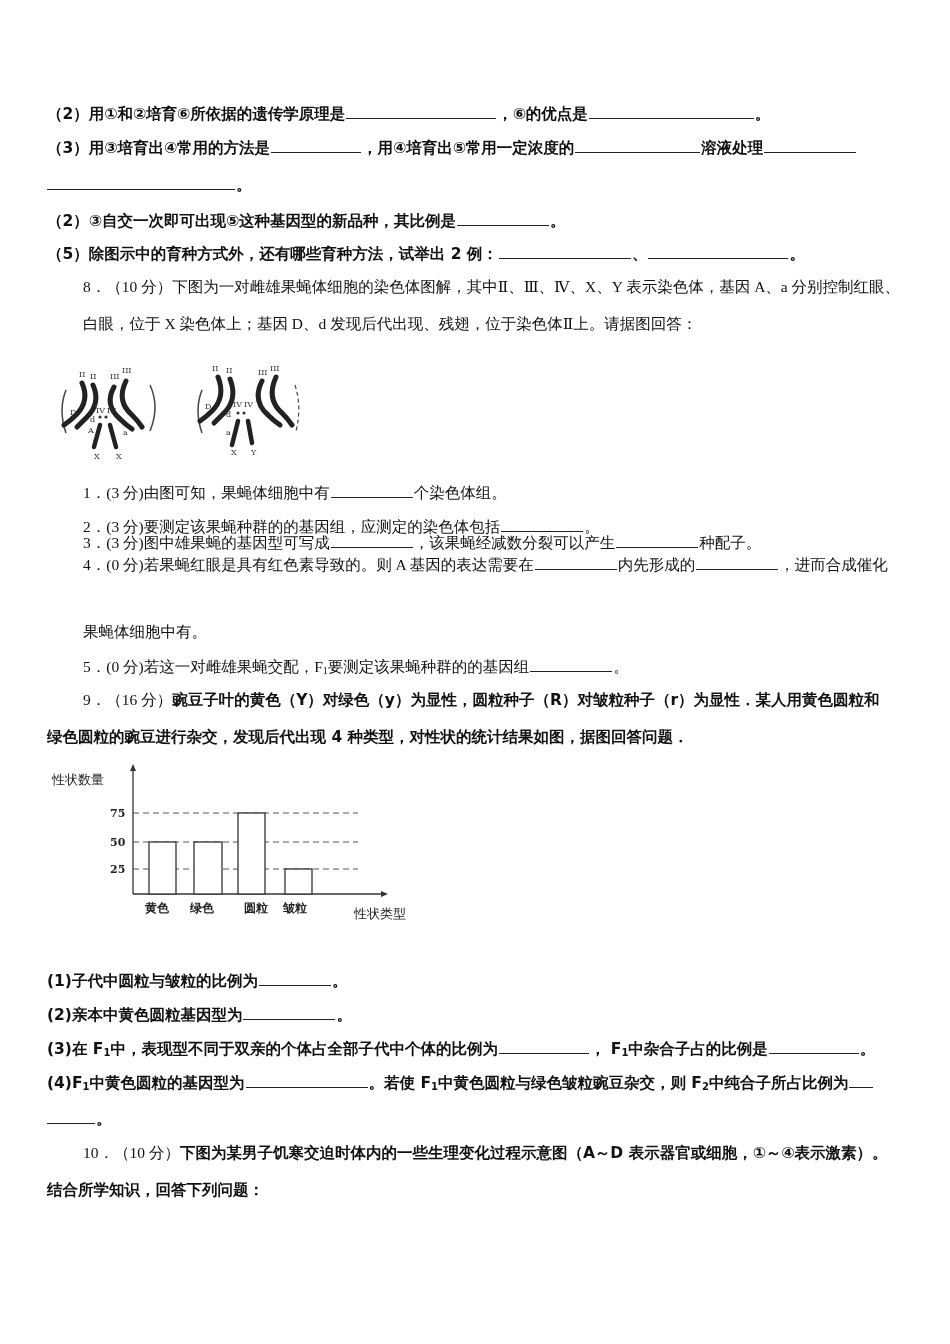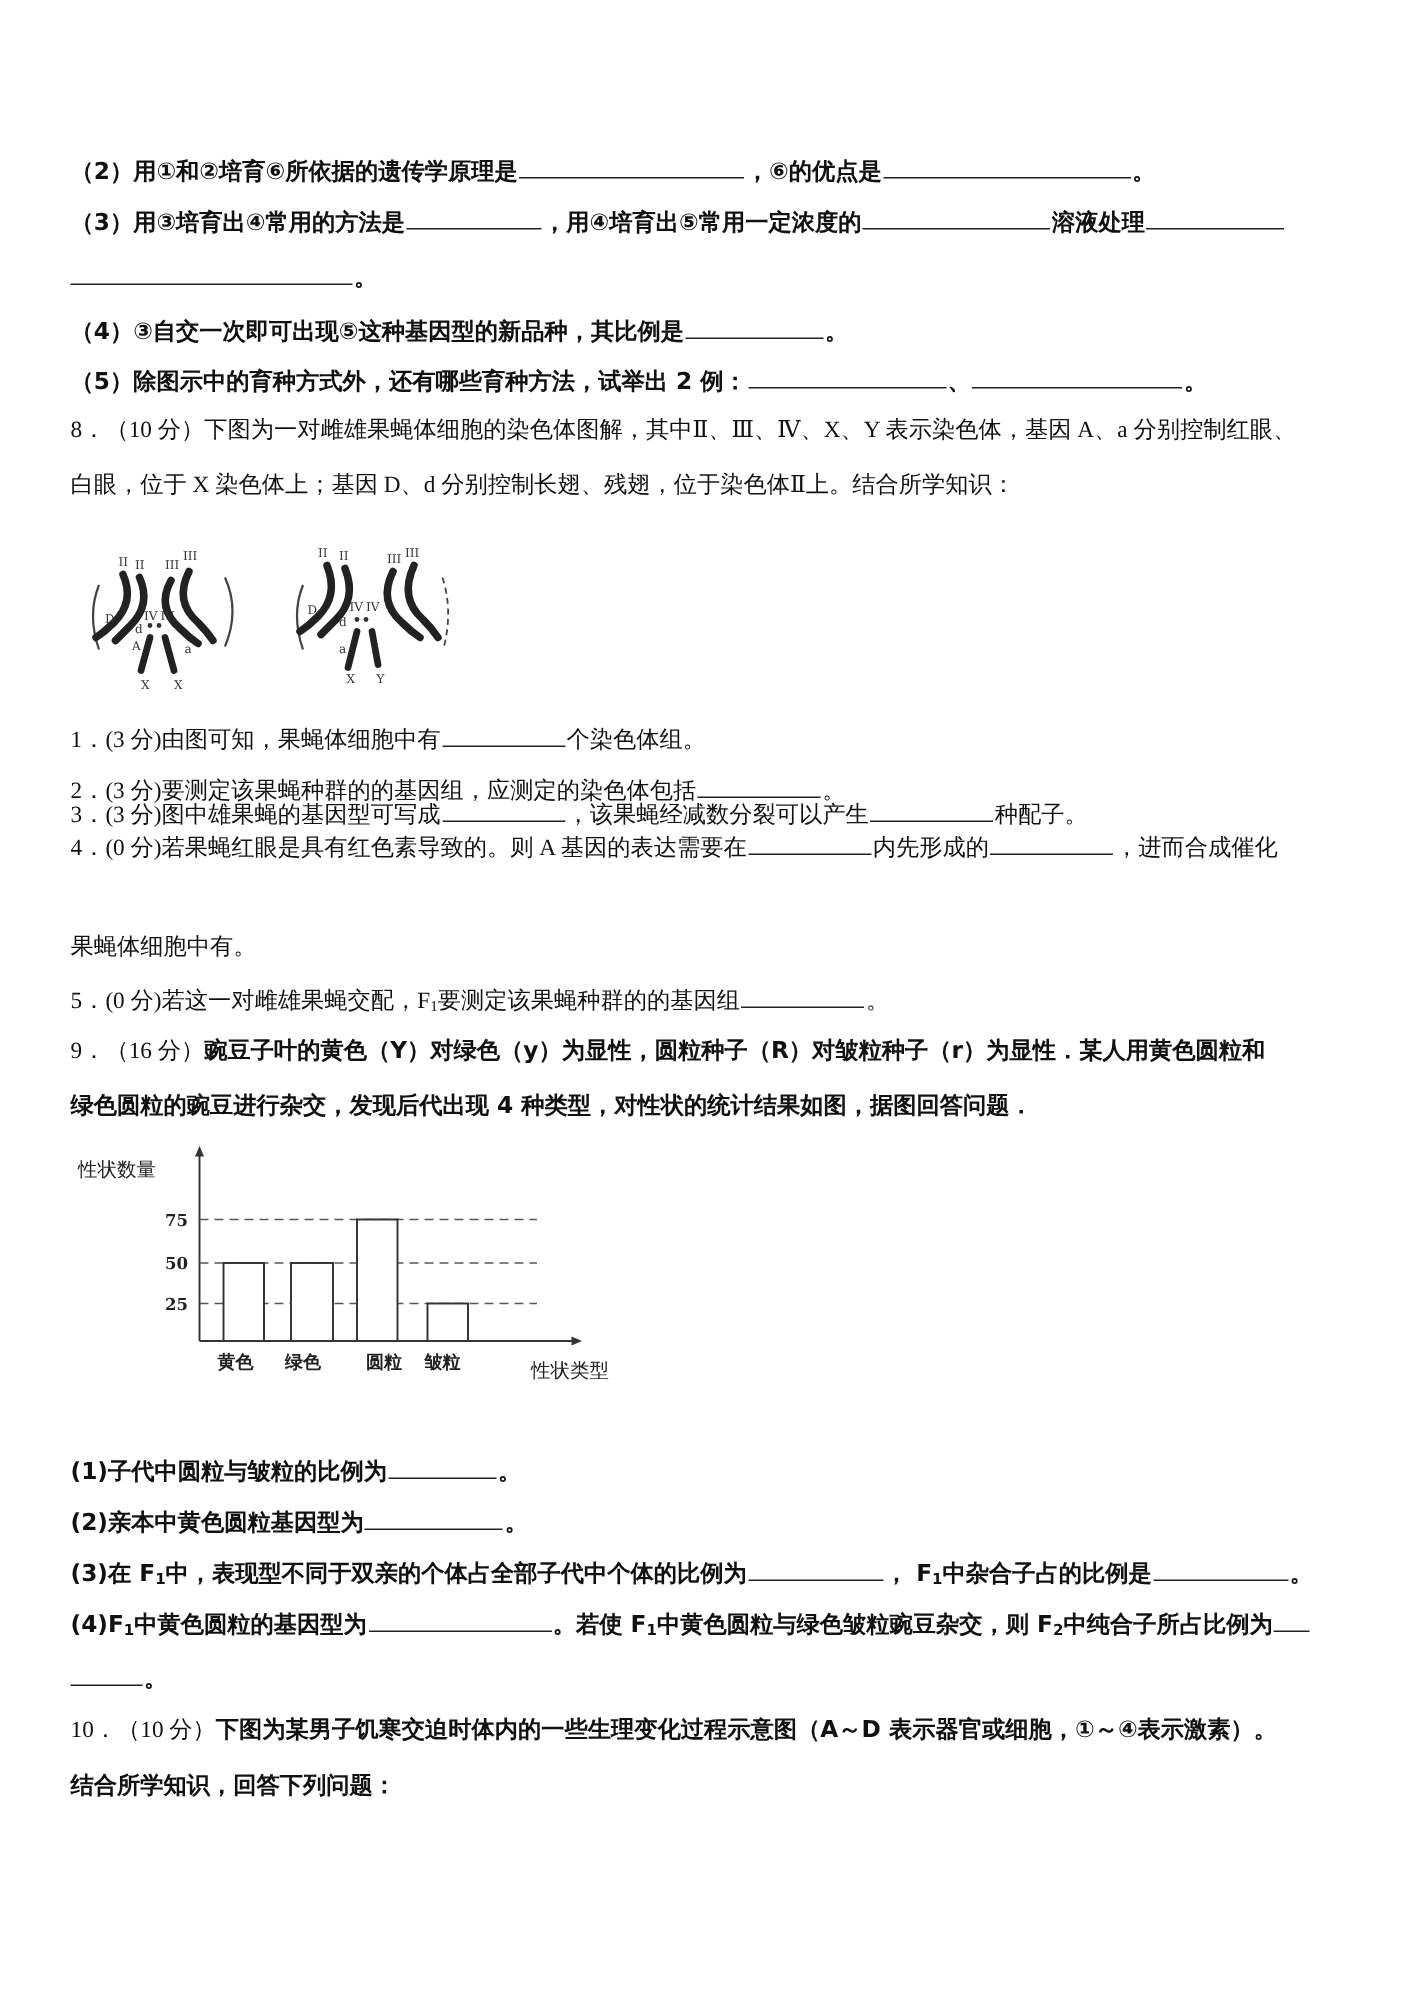--- a/index.html
+++ b/index.html
@@ -1,49 +1,49 @@
 <!DOCTYPE html>
 <html><head>
 <meta charset="utf-8">
 <style>
   html, body { margin: 0; padding: 0; background: #ffffff; }
   body { width: 950px; height: 1344px; position: relative; overflow: hidden;
          font-family: "DejaVu Serif", "Liberation Serif", serif; color: #111; }
   .line { position: absolute; left: 47px; white-space: nowrap; font-size: 15.5px; line-height: 20px; }
   .b { font-weight: bold; font-family: "DejaVu Sans", "Liberation Sans", sans-serif; }
-  .r { font-weight: normal; font-family: "Liberation Serif", "DejaVu Serif", serif; }
+  .r { font-weight: normal; font-family: "Liberation Serif", "DejaVu Serif", serif; margin-left: 36px; }
   .blank { display: inline-block; border-bottom: 1.3px solid #222; height: 15px; vertical-align: baseline; margin: 0 1px; }
   sub { font-size: 10px; vertical-align: -2px; line-height: 0; }
   .fig { position: absolute; }
   .chart-svg text { font-family: "DejaVu Serif", serif; }
 </style>
 </head>
 <body>
 
 <div class="line b" style="top:103px">
   <span>（2）用①和②培育⑥所依据的遗传学原理是</span><span class="blank" style="width:150px"></span><span>，⑥的优点是</span><span class="blank" style="width:165px"></span><span>。</span>
 </div>
 
 <div class="line b" style="top:137px">
   <span>（3）用③培育出④常用的方法是</span><span class="blank" style="width:90px"></span><span>，用④培育出⑤常用一定浓度的</span><span class="blank" style="width:125px"></span><span>溶液处理</span><span class="blank" style="width:92px"></span>
 </div>
 <div class="line b" style="top:174px">
   <span class="blank" style="width:188px;margin-left:0"></span><span>。</span>
 </div>
 
 <div class="line b" style="top:210px">
-  <span>（4）③自交一次即可出现⑤这种基因型的新品种，其比例是</span><span class="blank" style="width:92px"></span><span>。</span>
+  <span>（2）③自交一次即可出现⑤这种基因型的新品种，其比例是</span><span class="blank" style="width:92px"></span><span>。</span>
 </div>
 
 <div class="line b" style="top:243px">
   <span>（5）除图示中的育种方式外，还有哪些育种方法，试举出 2 例：</span><span class="blank" style="width:132px"></span><span>、</span><span class="blank" style="width:140px"></span><span>。</span>
 </div>
 
 <div class="line r" style="top:277px">8．（10 分）下图为一对雌雄果蝇体细胞的染色体图解，其中Ⅱ、Ⅲ、Ⅳ、X、Y 表示染色体，基因 A、a 分别控制红眼、</div>
-<div class="line r" style="top:314px">白眼，位于 X 染色体上；基因 D、d 分别控制长翅、残翅，位于染色体Ⅱ上。结合所学知识：</div>
+<div class="line r" style="top:314px">白眼，位于 X 染色体上；基因 D、d 发现后代出现、残翅，位于染色体Ⅱ上。请据图回答：</div>
 
 <div class="fig" style="left:50px;top:355px;width:260px;height:105px">
   <svg width="260" height="105" viewBox="0 0 260 105">
     <g fill="#333" font-family="DejaVu Serif, serif" font-size="8">
 
       <path d="M16,35 Q8,55 16,78" stroke="#444" stroke-width="1.5" fill="none"></path>
       <path d="M100,30 Q110,52 100,76" stroke="#444" stroke-width="1.5" fill="none"></path>
       <text x="29" y="22">II</text>
         <text x="40" y="24">II</text>
         <text x="60" y="24">III</text>

